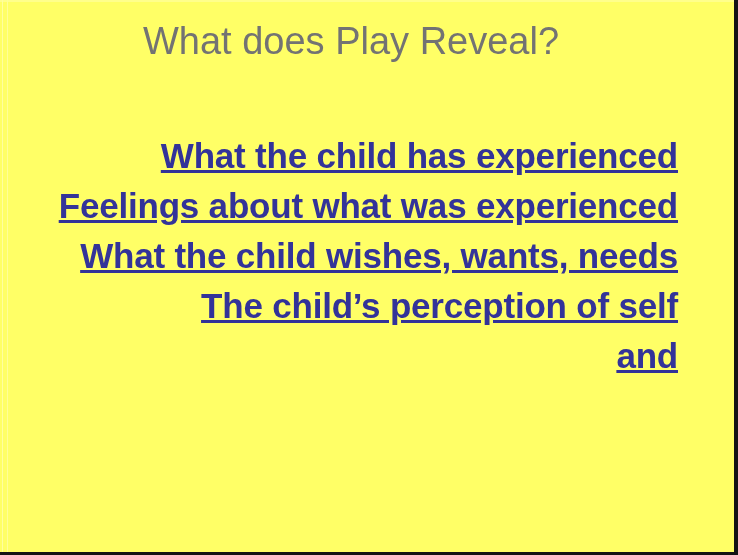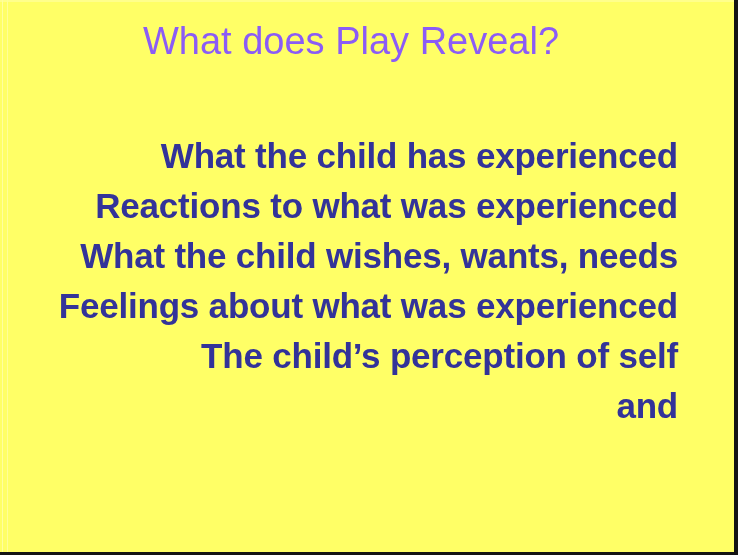--- a/index.html
+++ b/index.html
@@ -60,21 +60,21 @@
   }
 
   #slide-title {
     position: absolute;
     left: 0;
     top: 18px;
     width: 738px;
     text-align: center;
     padding-right: 36px;
     box-sizing: border-box;
-    color: #8b5cf6;
+    color: #737373;
     font-size: 38px;
     font-weight: 400;
     letter-spacing: 0px;
     line-height: 46px;
     white-space: nowrap;
   }
 
   #body-list {
     position: absolute;
     left: 20px;
@@ -83,38 +83,38 @@
     text-align: right;
     color: #333399;
     font-size: 35px;
     font-weight: 700;
     line-height: 50px;
     letter-spacing: -0.2px;
   }
   #body-list .line {
     display: block;
     white-space: nowrap;
+    text-decoration: underline;
   }
 </style>
 </head>
 <body>
 
 <div id="slide">
 
   <div class="edge-top-hilite"></div>
   <div class="edge-left-hilite"></div>
   <div class="edge-left-hilite2"></div>
 
   <div id="slide-title">What does Play Reveal?</div>
 
   <div id="body-list">
     <span class="line">What the child has experienced</span>
-    <span class="line">Reactions to what was experienced</span>
+    <span class="line">Feelings about what was experienced</span>
     <span class="line">What the child wishes, wants, needs</span>
-    <span class="line">Feelings about what was experienced</span>
     <span class="line">The child’s perception of self</span>
     <span class="line">and</span>
   </div>
 
   <div class="edge-right"></div>
   <div class="edge-bottom"></div>
 
 </div>
 
 </body></html>

